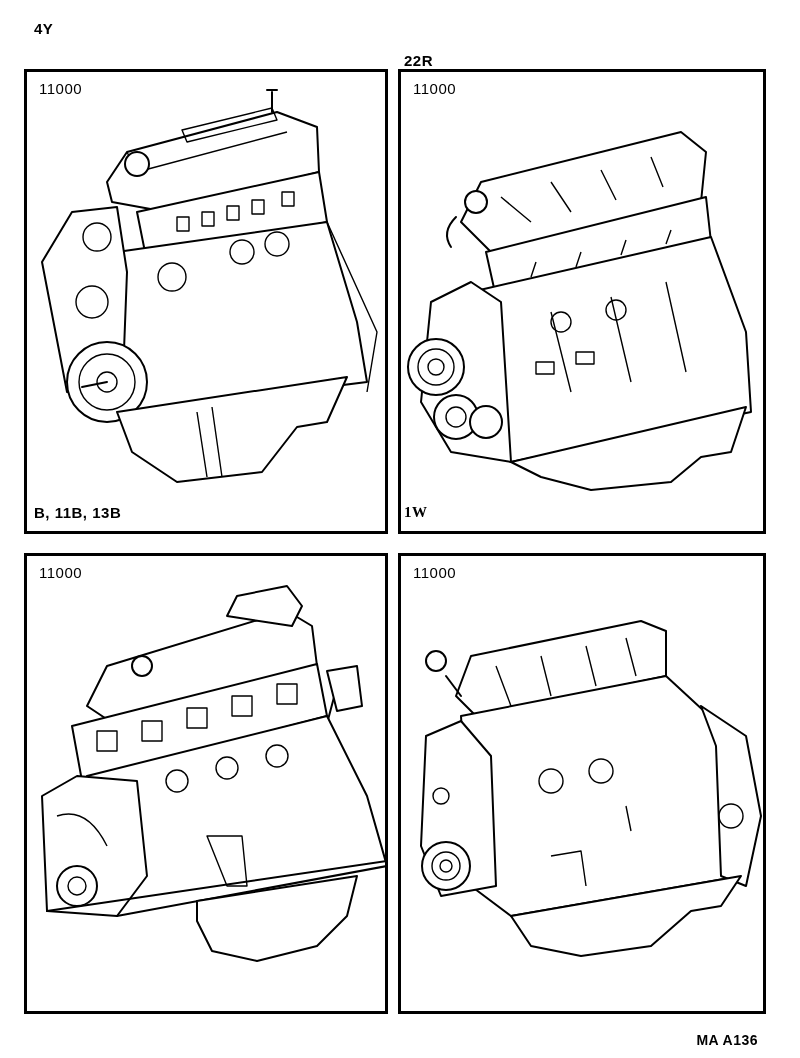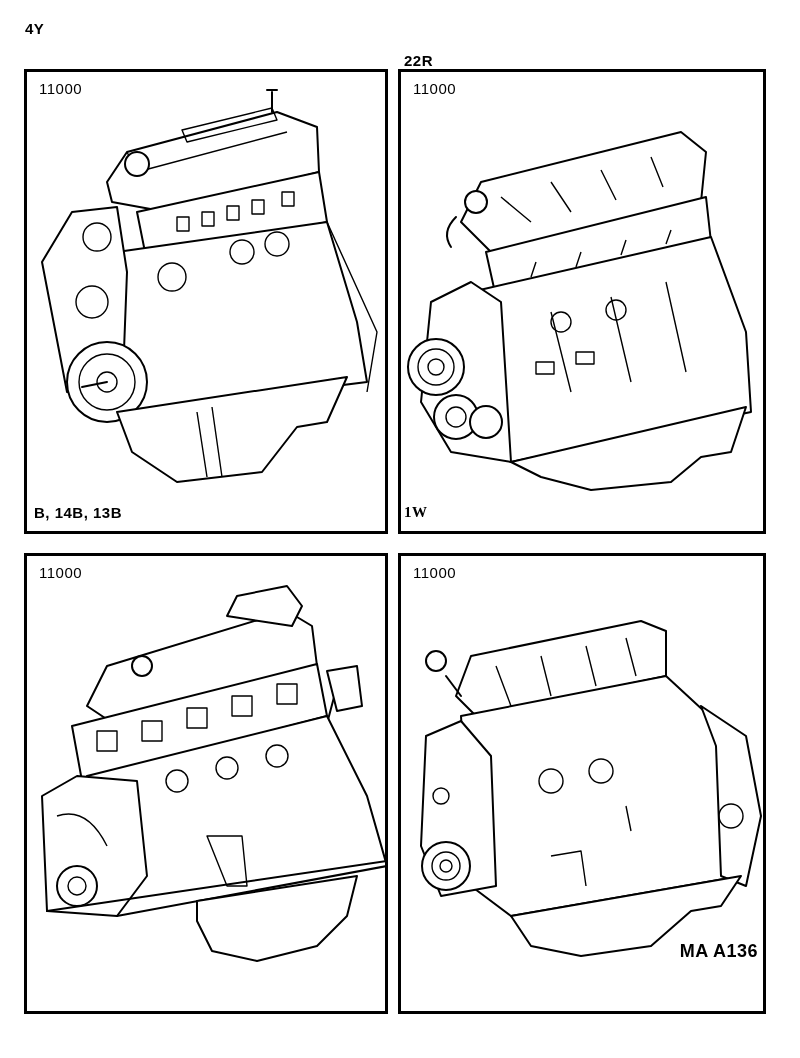--- a/index.html
+++ b/index.html
@@ -1,29 +1,29 @@
 <!DOCTYPE html>
 <html><head>
 <meta charset="utf-8">
 <style>
   html, body { margin: 0; padding: 0; background: #ffffff; }
   body { width: 800px; height: 1058px; position: relative; overflow: hidden; font-family: "Liberation Sans", "DejaVu Sans", sans-serif; color: #000; }
   .engine-label { position: absolute; font-size: 15px; font-weight: bold; letter-spacing: 0.5px; }
   .panel { position: absolute; border: 3px solid #000; box-sizing: border-box; background: #fff; margin-top: 32px; }
   .part-no { position: absolute; left: 12px; top: 8px; font-size: 15px; letter-spacing: 0.5px; }
   .panel svg { position: absolute; left: 0; top: 0; }
-  .page-code { position: absolute; right: 42px; top: 941px; font-size: 18px; font-weight: bold; letter-spacing: 0.5px; }
+  .page-code { position: absolute; right: 42px; top: 1032px; font-size: 14px; font-weight: bold; letter-spacing: 0.5px; }
   svg .l { fill: none; stroke: #000; stroke-width: 2; stroke-linejoin: round; stroke-linecap: round; }
   svg .t { fill: none; stroke: #000; stroke-width: 1.4; stroke-linejoin: round; }
   svg .f { fill: #fff; stroke: #000; stroke-width: 2; stroke-linejoin: round; }
 </style>
 </head>
 <body>
 
-<div class="engine-label" style="left:25px; top:20px;">4Y</div>
+<div class="engine-label" style="left:34px; top:20px;">4Y</div>
 <div class="panel" style="left:24px; top:37px; width:364px; height:465px;">
   <div class="part-no">11000</div>
   <svg width="358" height="459" viewBox="0 0 358 459">
 
     <path class="f" d="M80 110 L100 80 L250 40 L290 55 L292 100 L140 140 L85 130 Z"></path>
     <path class="t" d="M100 80 L110 100 L260 60"></path>
     <path class="t" d="M155 58 L245 36 L250 48 L160 70 Z"></path>
     <circle class="f" cx="110" cy="92" r="12"></circle>
     <path class="l" d="M245 40 L245 20 M240 18 L250 18"></path>
 
@@ -81,21 +81,21 @@
     <circle class="t" cx="35" cy="295" r="8"></circle>
 
     <circle class="f" cx="55" cy="345" r="22"></circle>
     <circle class="t" cx="55" cy="345" r="10"></circle>
     <circle class="f" cx="85" cy="350" r="16"></circle>
 
     <path class="f" d="M110 390 L345 335 L330 380 L300 385 L270 410 L190 418 L140 405 Z"></path>
   </svg>
 </div>
 
-<div class="engine-label" style="left:34px; top:504px;">B, 14B, 13B</div>
+<div class="engine-label" style="left:34px; top:504px;">B, 11B, 13B</div>
 <div class="panel" style="left:24px; top:521px; width:364px; height:461px;">
   <div class="part-no">11000</div>
   <svg width="358" height="455" viewBox="0 0 358 455">
 
     <path class="f" d="M60 150 L80 110 L260 55 L285 70 L290 110 L90 170 Z"></path>
     <path class="f" d="M200 60 L210 40 L260 30 L275 50 L265 70 Z"></path>
     <circle class="f" cx="115" cy="110" r="10"></circle>
 
     <path class="f" d="M45 170 L290 108 L300 160 L55 225 Z"></path>
     <rect class="t" x="70" y="175" width="20" height="20"></rect>

